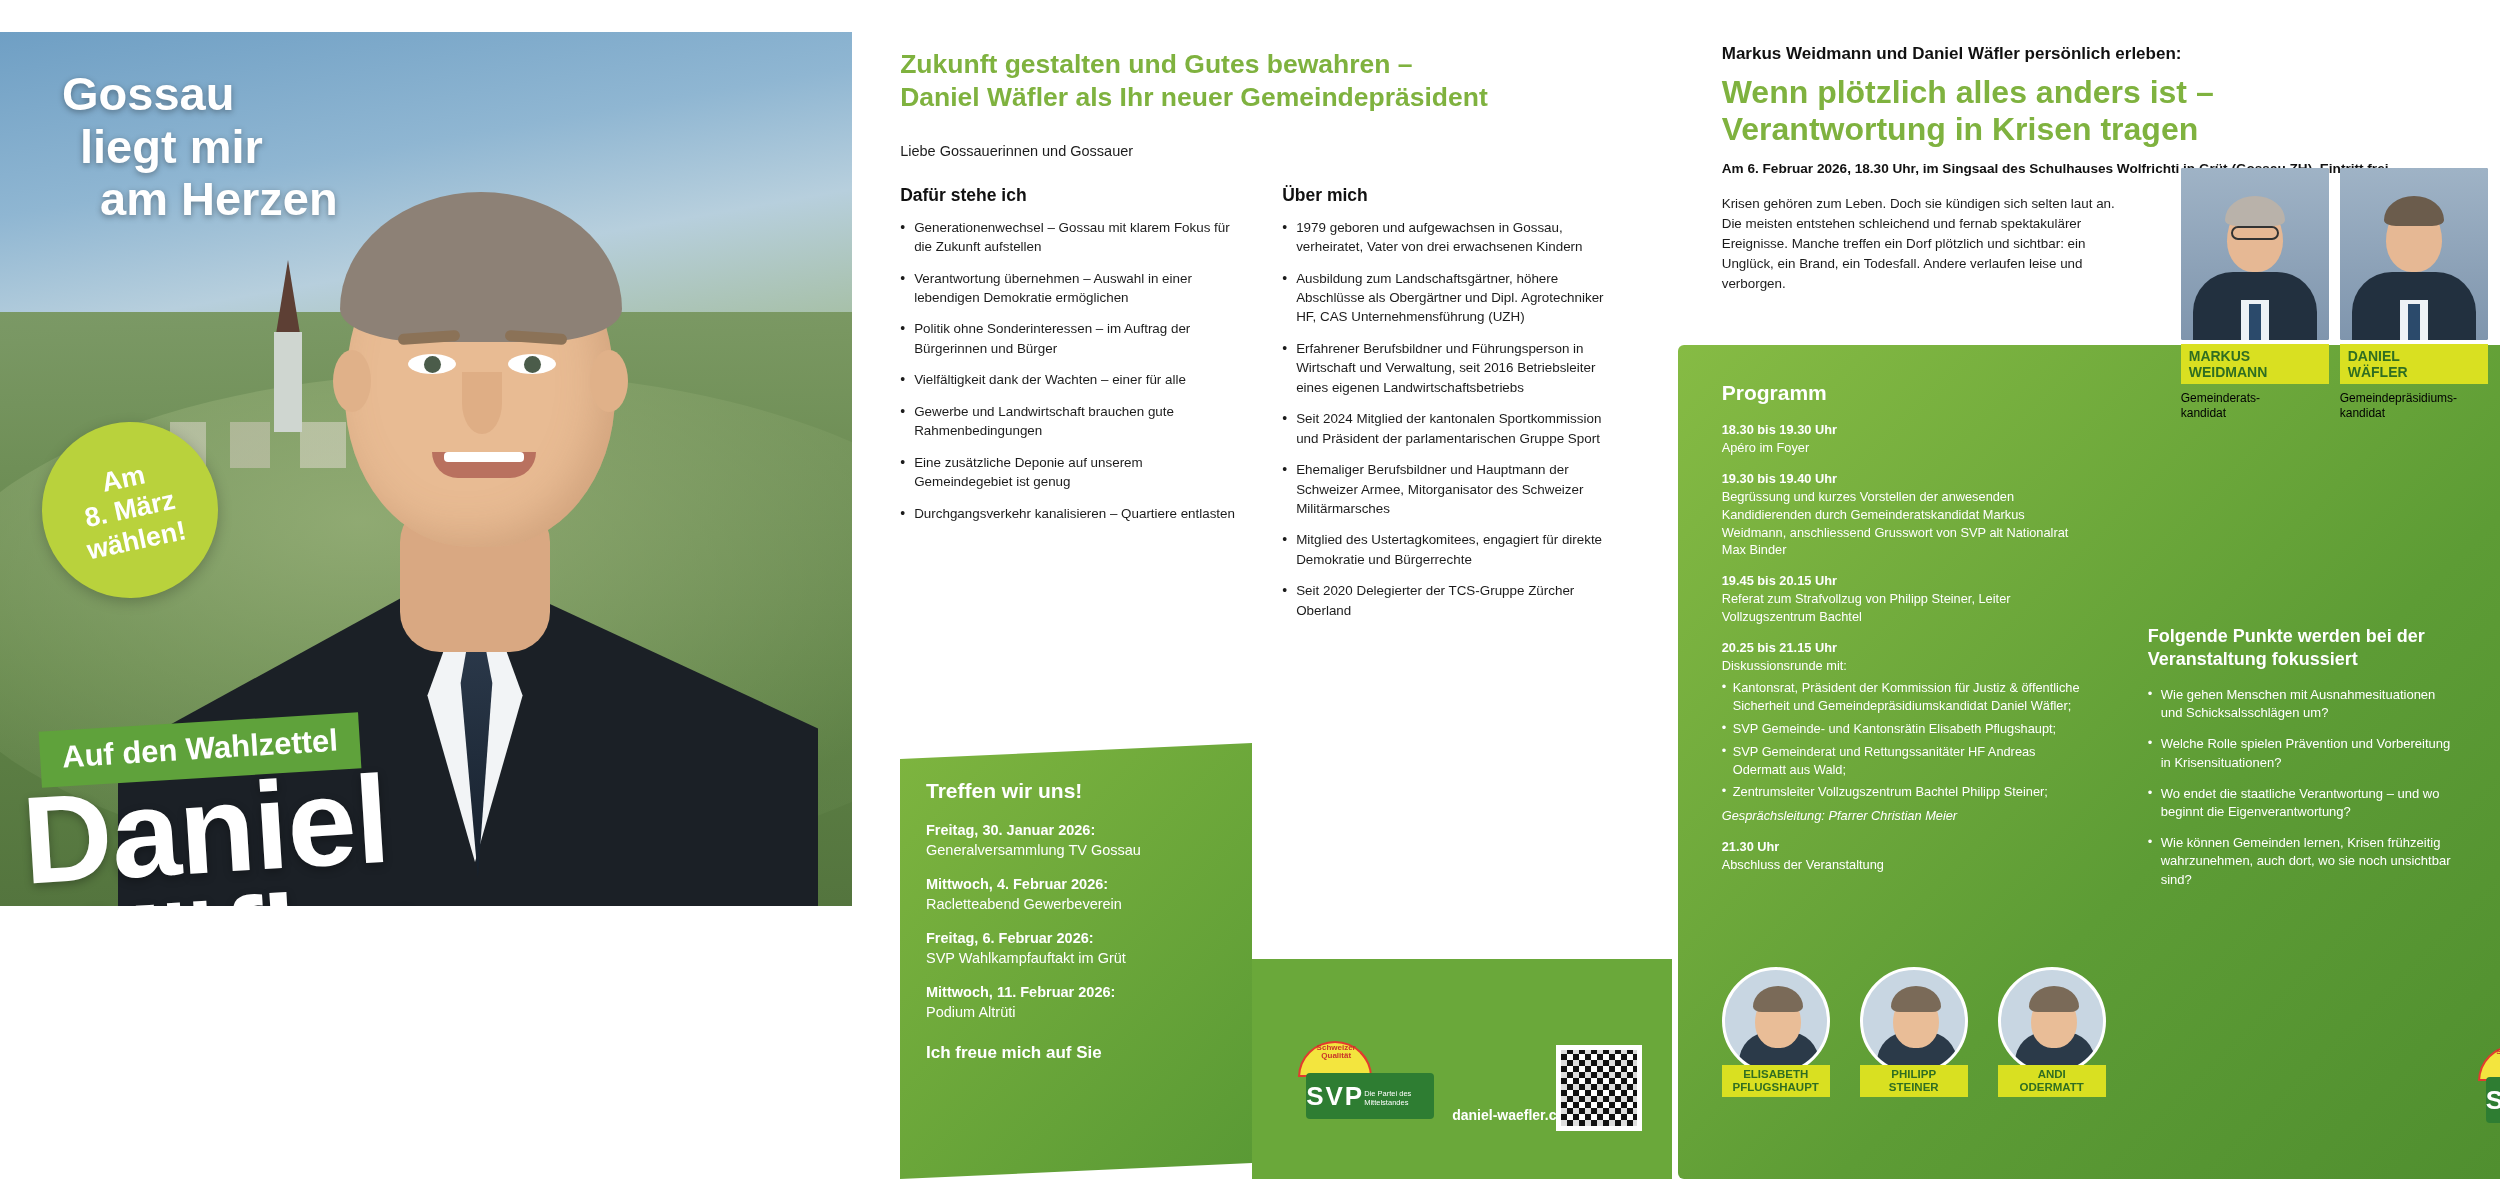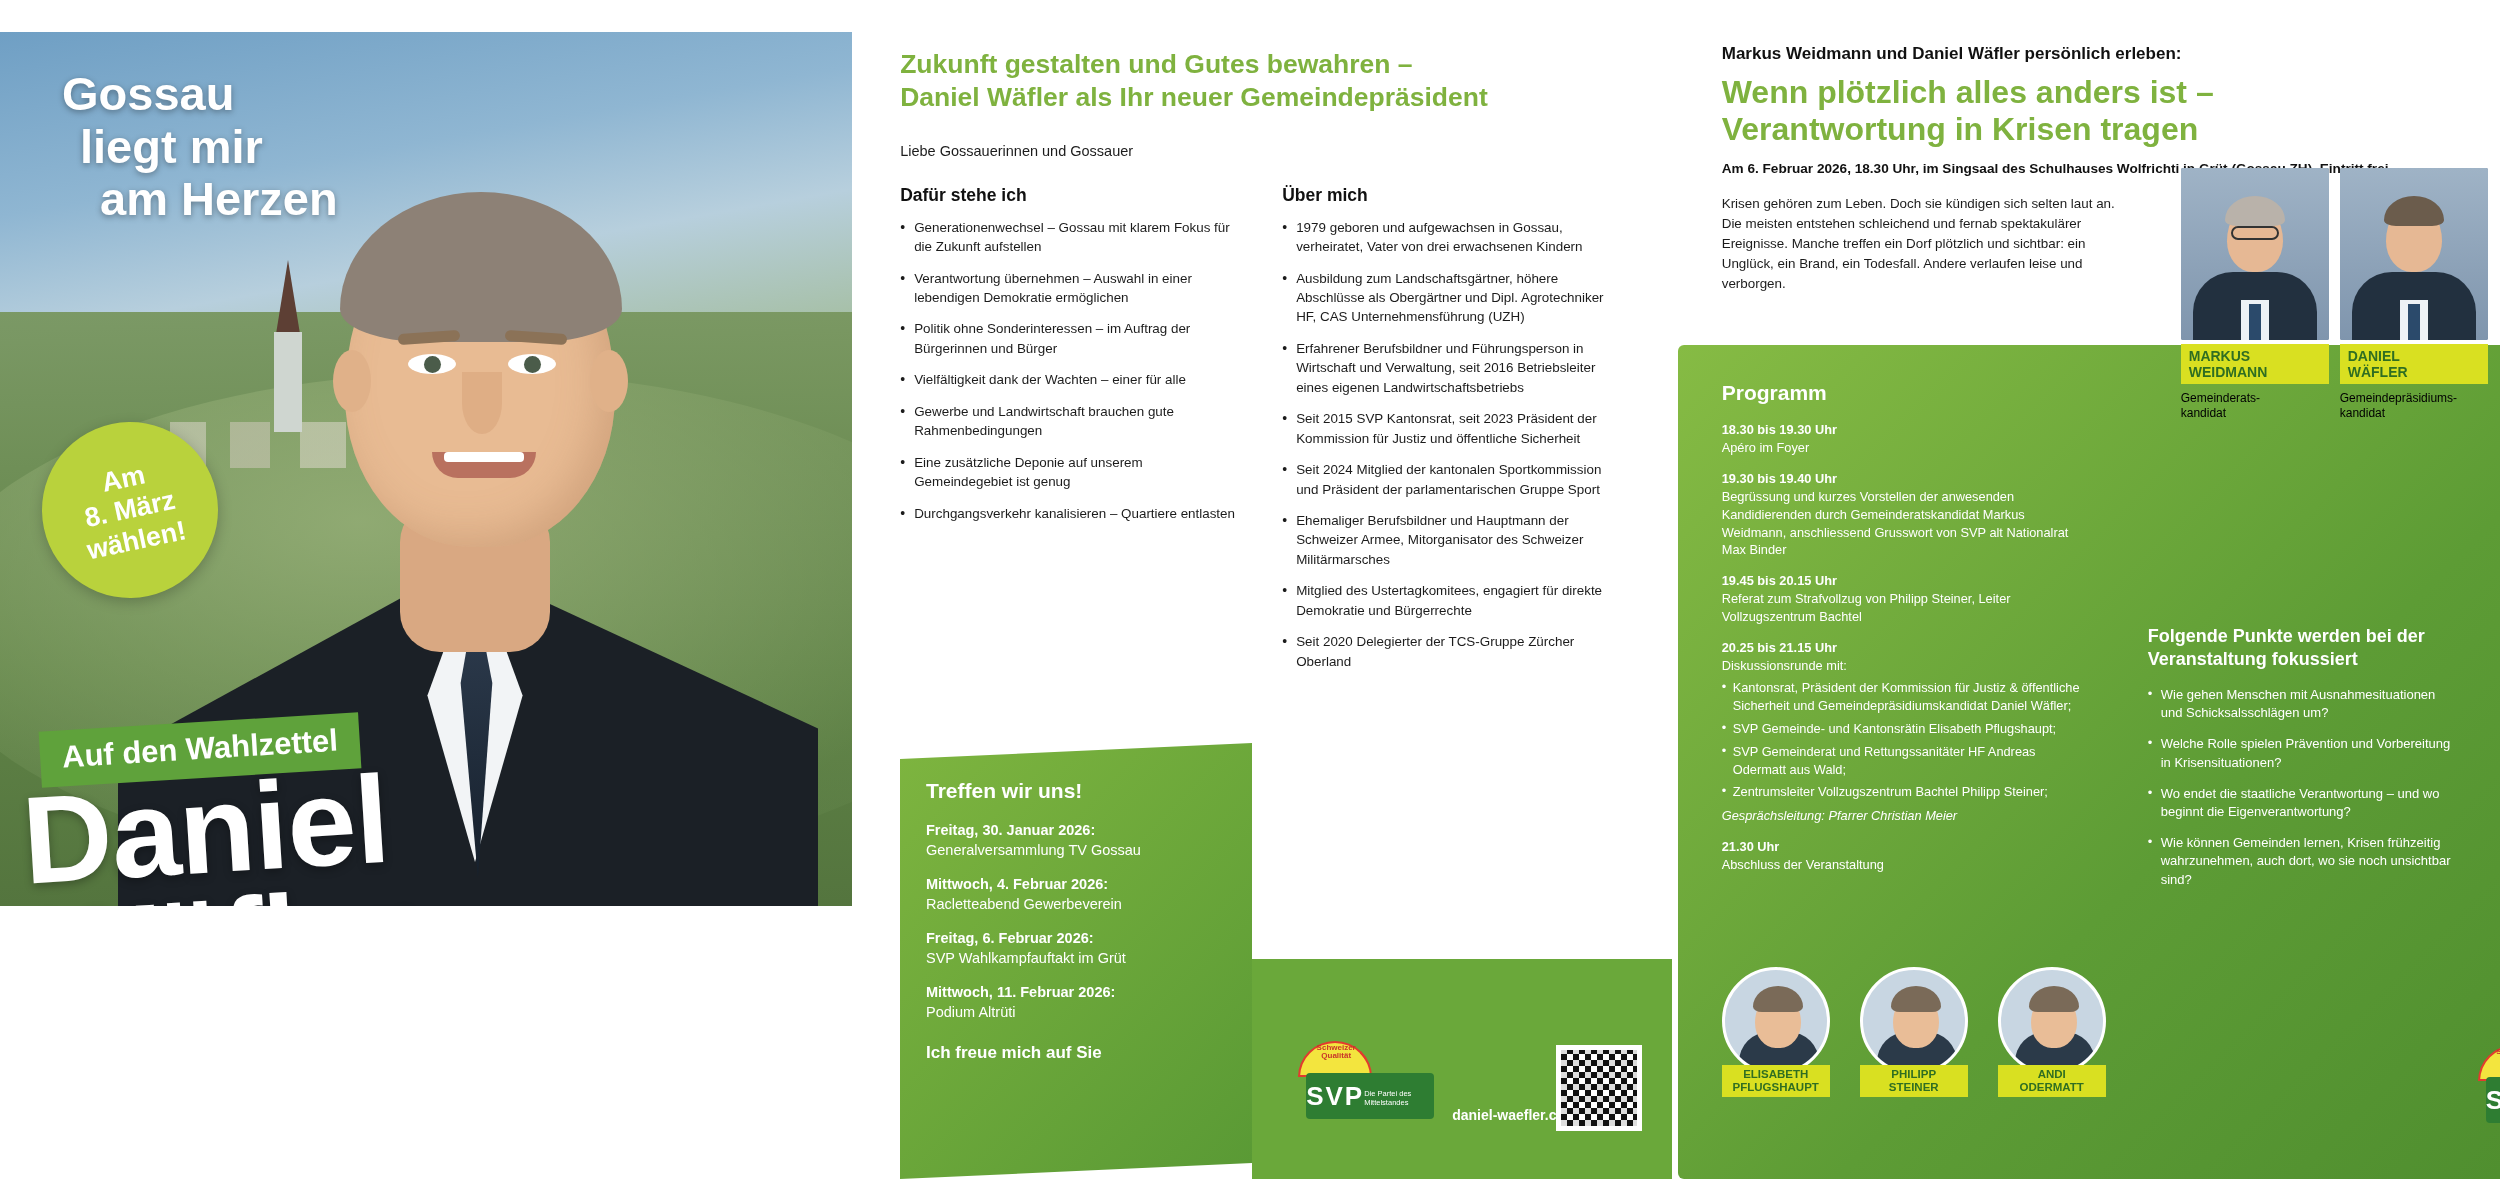--- a/index.html
+++ b/index.html
@@ -344,21 +344,20 @@
           <li>Eine zusätzliche Deponie auf unserem Gemeindegebiet ist genug</li>
           <li>Durchgangsverkehr kanalisieren – Quartiere entlasten</li>
         </ul>
       </div>
       <div class="col">
         <h3>Über mich</h3>
         <ul>
           <li>1979 geboren und aufgewachsen in Gossau, verheiratet, Vater von drei erwachsenen Kindern</li>
           <li>Ausbildung zum Landschaftsgärtner, höhere Abschlüsse als Obergärtner und Dipl. Agrotechniker HF, CAS Unternehmensführung (UZH)</li>
           <li>Erfahrener Berufsbildner und Führungsperson in Wirtschaft und Verwaltung, seit 2016 Betriebsleiter eines eigenen Landwirtschaftsbetriebs</li>
-          <li>Seit 2015 SVP Kantonsrat, seit 2023 Präsident der Kommission für Justiz und öffentliche Sicherheit</li>
           <li>Seit 2024 Mitglied der kantonalen Sportkommission und Präsident der parlamentarischen Gruppe Sport</li>
           <li>Ehemaliger Berufsbildner und Hauptmann der Schweizer Armee, Mitorganisator des Schweizer Militärmarsches</li>
           <li>Mitglied des Ustertagkomitees, engagiert für direkte Demokratie und Bürgerrechte</li>
           <li>Seit 2020 Delegierter der TCS-Gruppe Zürcher Oberland</li>
         </ul>
       </div>
     </div>
 
     <div class="mid-footer"></div>
 

